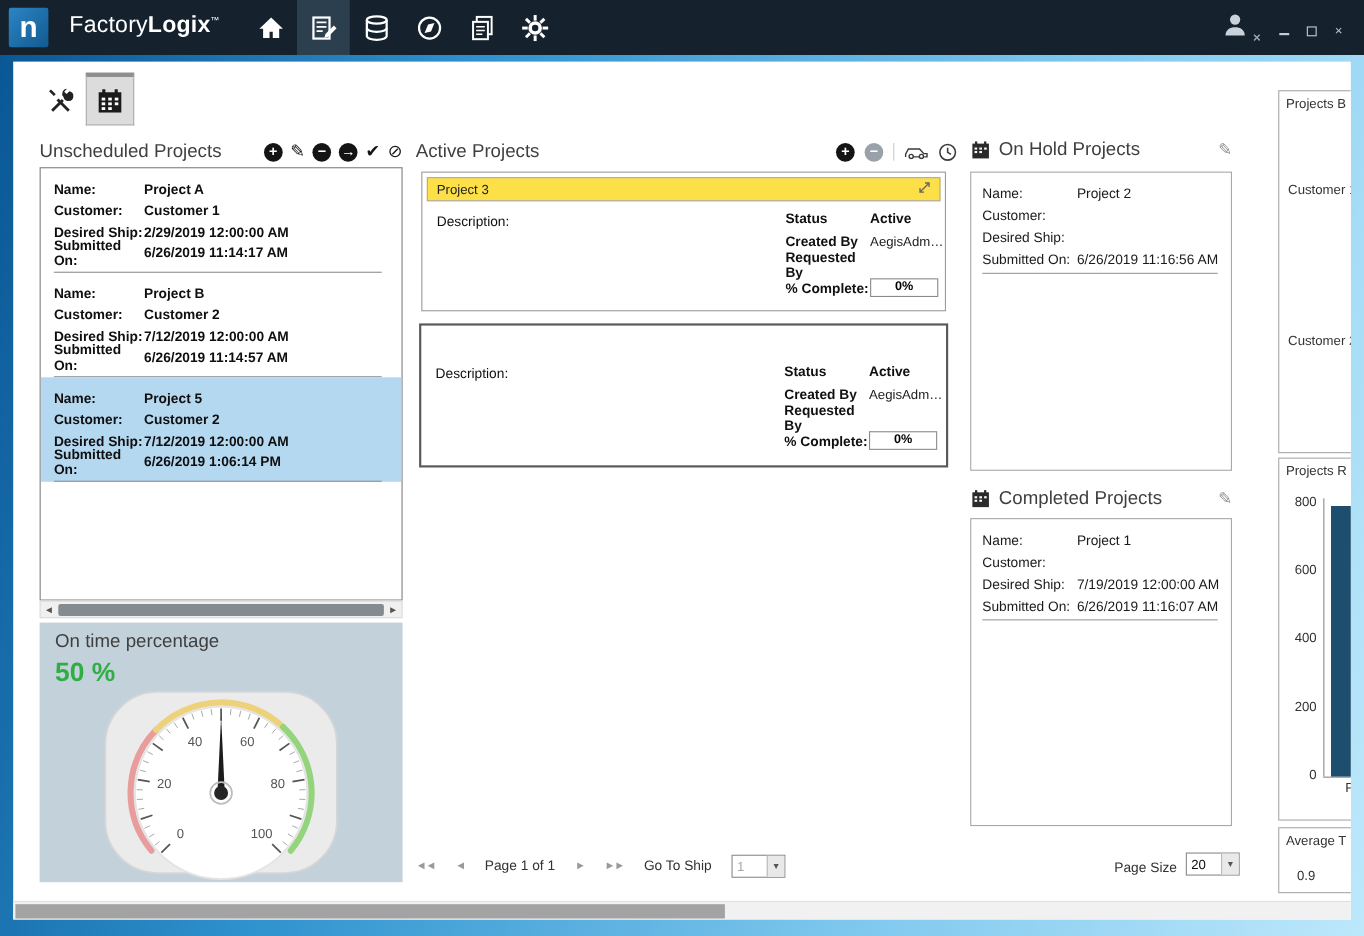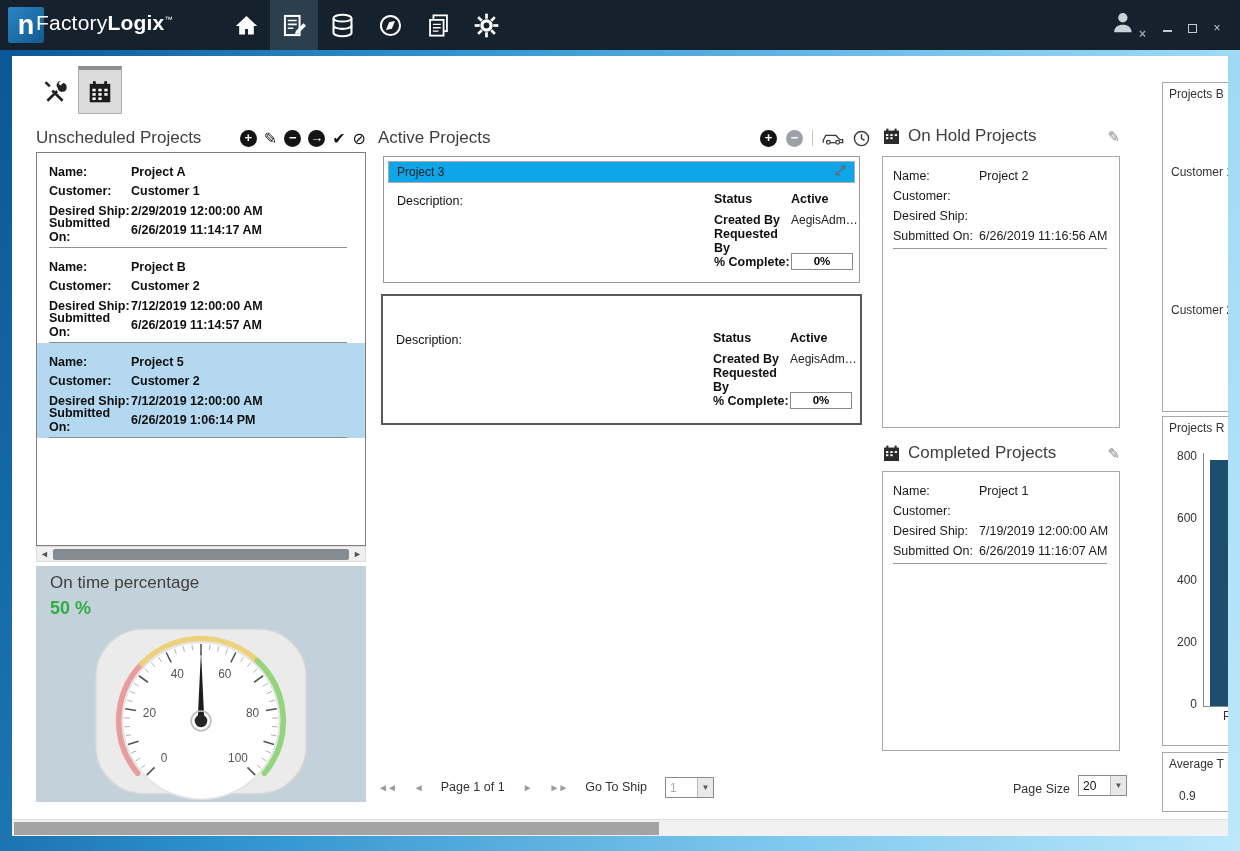--- a/index.html
+++ b/index.html
@@ -2,21 +2,21 @@
 <html><head>
 <meta charset="utf-8">
 <style>
 *{margin:0;padding:0;box-sizing:border-box}
 html,body{width:1240px;height:851px;overflow:hidden}
 body{font-family:"Liberation Sans",sans-serif;background:#fff;position:relative;font-size:13px}
 
 
 #topbar{position:absolute;left:0;top:0;width:1240px;height:50px;background:#15222d}
 #logo{position:absolute;left:8px;top:7px;width:36px;height:36px;background:linear-gradient(135deg,#2a85c4,#135a90);color:#fff;font-size:27px;font-weight:bold;display:flex;align-items:center;justify-content:center;border-radius:2px}
-#brand{position:absolute;left:36px;top:11px;color:#fff;font-size:21px;letter-spacing:.2px}
+#brand{position:absolute;left:63px;top:11px;color:#fff;font-size:21px;letter-spacing:.2px}
 #brand .bold{font-weight:bold}
 #brand sup{font-size:8px;vertical-align:super}
 #nav{position:absolute;left:222px;top:0;display:flex}
 .navic{width:48px;height:50px;display:flex;align-items:center;justify-content:center}
 .navic svg{width:27px;height:27px}
 .navic.sel{background:#2b3f4f}
 #user{position:absolute;left:1110px;top:9px;width:32px;height:32px}
 #user .ubadge{position:absolute;right:-4px;bottom:0;color:#9aa6af;font-size:12px;font-weight:bold}
 #winbtns{position:absolute;left:1160px;top:22px;display:flex;gap:11px;align-items:center}
 .wb{color:#c3ccd3;font-size:12px;line-height:12px;display:flex;align-items:center;justify-content:center;width:14px;height:12px}
@@ -47,31 +47,31 @@
 .pe-row{display:flex;height:19.5px;font-size:12.5px;font-weight:bold;color:#0f0f0f;align-items:center}
 .pe-label{width:82px;flex:none}
 .pe-divider{position:absolute;left:12px;right:18px;bottom:0;border-bottom:1px solid #8f8f8f}
 #unsch-scroll{position:absolute;left:24px;top:490px;width:330px;height:16px;background:#f0f0f0;border:1px solid #dcdcdc;display:flex;align-items:center}
 #unsch-scroll .arr{width:15px;text-align:center;font-size:9px;color:#555;flex:none}
 #unsch-scroll .thumb{flex:1;height:11px;background:#848c92;border-radius:2px;margin:0 1px}
 
 
 #ontime{position:absolute;left:24px;top:510px;width:330px;height:236px;background:#c3d2da}
 #ontime .panel-title{display:block;padding:7px 0 0 14px}
-#ontime-val{position:absolute;left:14px;top:32px;font-size:18px;font-weight:bold;color:#2fae45}
+#ontime-val{position:absolute;left:14px;top:32px;font-size:24px;font-weight:bold;color:#2fae45}
 #gauge-wrap{position:absolute;left:46px;top:52px}
 .gauge-label{font-size:15px;fill:#555}
 
 
 #active-head{position:absolute;left:366px;top:70px;width:492px;height:24px;display:flex;align-items:center}
 #active-tools{margin-left:auto;display:flex;align-items:center;gap:9px}
 .card{position:absolute;background:#fff}
 #card0{left:371px;top:100px;width:477px;height:127px;border:1px solid #9b9b9b}
 #card1{left:369px;top:238px;width:481px;height:131px;border:2px solid #5a5a5a}
-.card-head{margin:4px;height:22px;border:1px solid #ababab;display:flex;align-items:center;padding:0 8px;font-size:12px;color:#222;background:#0ea5e9}
+.card-head{margin:4px;height:22px;border:1px solid #ababab;display:flex;align-items:center;padding:0 8px;font-size:12px;color:#222;background:#fde047}
 .card-head .exp{margin-left:auto}
 .card-desc{position:absolute;left:13px;top:37px;font-size:12.5px;font-weight:normal;color:#101010}
 .card-col{position:absolute;left:330px;top:31px;width:144px}
 .cc-row{display:flex;align-items:center;height:21px;font-size:12.5px}
 .cc-label{width:77px;flex:none;font-weight:bold;color:#101010}
 .cc-val-b{font-weight:bold;color:#101010}
 .cc-val{font-size:12px;color:#222;white-space:nowrap}
 .cc-input{width:62px;height:17px;border:1px solid #8a8a8a;font-size:11.5px;font-weight:bold;text-align:center;line-height:15px;background:#fff}
 
 

